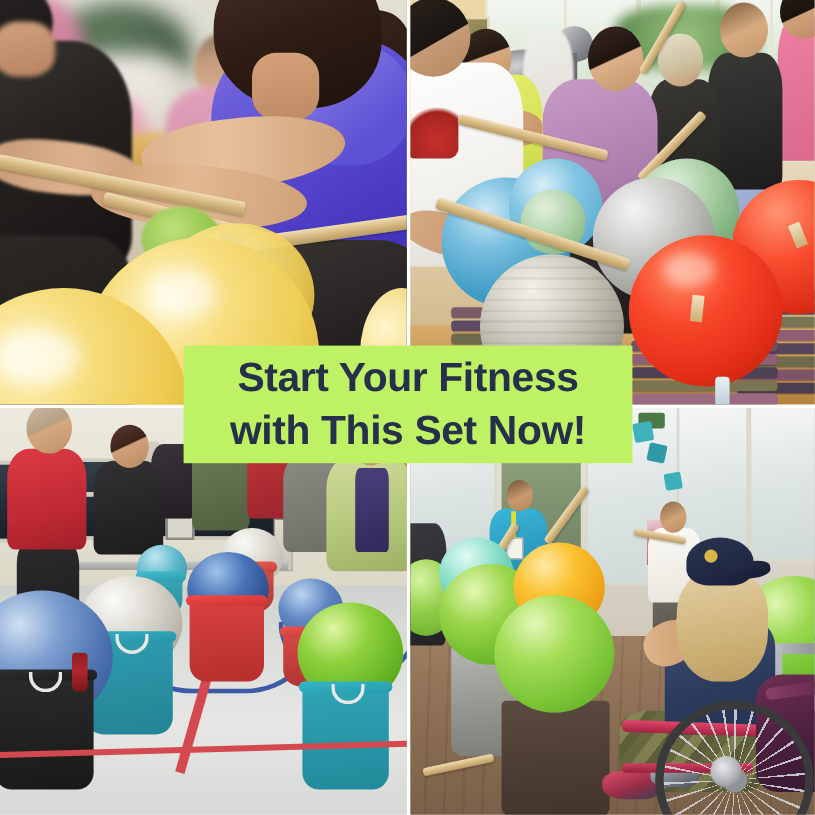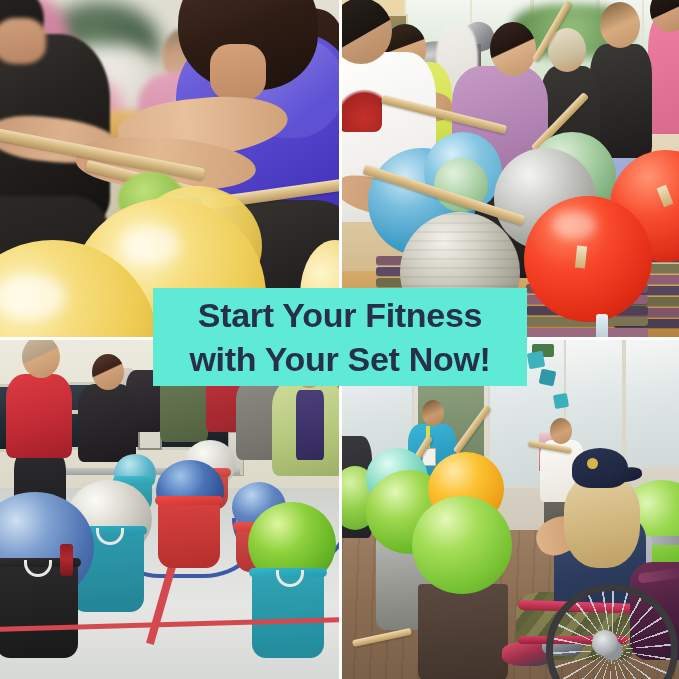--- a/index.html
+++ b/index.html
@@ -804,21 +804,21 @@
     border-radius:44%; background: linear-gradient(110deg,#dcb089 0%, #c3946a 100%);
     transform: rotate(-12deg); }
 
   
   .banner {
     position:absolute;
     left: 153px;
     top: 288px;
     width: 374px;
     height: 98px;
-    background:#5eead4;
+    background:#bef264;
     display:flex;
     flex-direction:column;
     align-items:center;
     justify-content:center;
     z-index: 40;
   }
   .banner-line {
     color:#26304a;
     font-family:"Liberation Sans", sans-serif;
     font-weight:700;
@@ -1081,16 +1081,16 @@
       <div class="br-bp-strap"></div>
       <div class="br-wheel"></div>
       <div class="br-wheelhub"></div>
       <div class="stick br-stick5"></div>
     </div>
 
   </div>
 
   <div class="banner">
     <div class="banner-line">Start Your Fitness</div>
-    <div class="banner-line">with Your Set Now!</div>
+    <div class="banner-line">with This Set Now!</div>
   </div>
 
 </div>
 
 </body></html>

